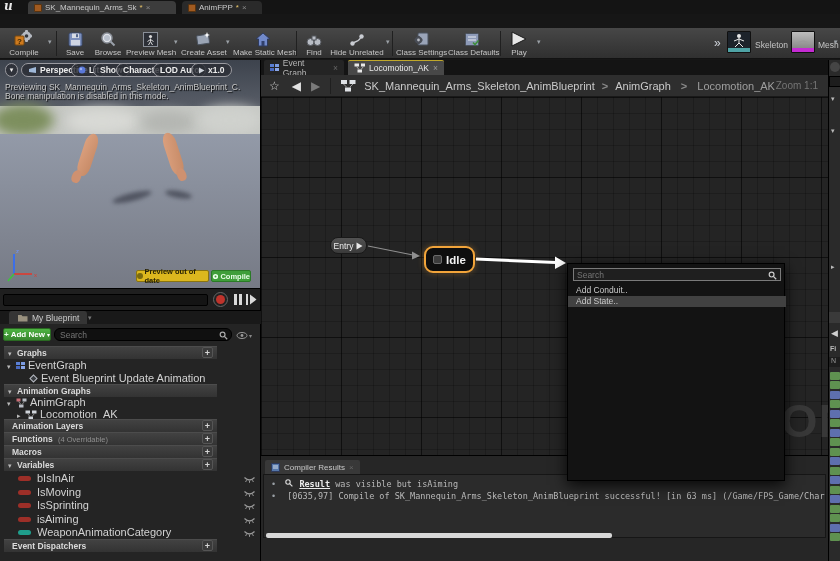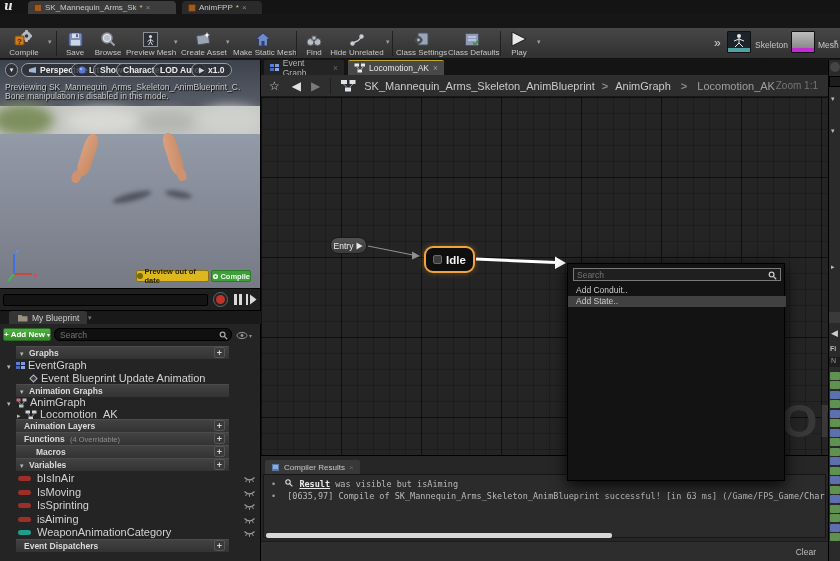--- a/index.html
+++ b/index.html
@@ -63,21 +63,21 @@
   #mybp { left:0; top:310px; width:261px; height:251px; background:#242424; border-top:1px solid #000; border-right:1px solid #000; }
   #mybp-tabrow { position:absolute; left:0; top:0; width:261px; height:13px; background:#191919; }
   #mybp-tab { position:absolute; left:9px; top:0; height:13px; padding:0 8px; background:#353535;
     border-radius:3px 3px 0 0; display:flex; align-items:center; gap:4px; font-size:8.5px; color:#cfcfcf; }
   #addnew { position:absolute; left:3px; top:17px; width:48px; height:13px; border-radius:2px;
     background:linear-gradient(#4db342,#38862e); border:1px solid #2a6a22; color:#fff;
     font-size:8px; font-weight:bold; display:flex; align-items:center; justify-content:center; gap:2px; }
   .searchbox { position:absolute; background:#101010; border:1px solid #000; border-radius:6px; }
   .searchbox input { position:absolute; left:5px; top:0; width:80%; height:100%; background:transparent; border:none;
     outline:none; color:#bbb; font-size:8.5px; font-family:inherit; }
-  .mbh { position:absolute; left:16px; width:213px; height:13px; background:linear-gradient(#424242,#333);
+  .mbh { position:absolute; left:4px; width:213px; height:13px; background:linear-gradient(#424242,#333);
     border-top:1px solid #4c4c4c; color:#dadada; font-size:8.5px; font-weight:bold; line-height:12px; }
   .mbh .lbl { margin-left:13px; }
   .mbplus { position:absolute; right:4px; top:0px; width:11px; height:11px; background:#3a3a3a; border:1px solid #555;
     border-radius:2px; color:#d5d5d5; font-size:9px; line-height:10px; text-align:center; font-weight:bold; }
   .mbr { position:absolute; left:0; width:261px; height:13px; color:#d2d2d2; font-size:11px; line-height:13px; white-space:nowrap; }
   .pill { position:absolute; top:4px; width:13px; height:5px; border-radius:2.5px; }
   .eyeic { position:absolute; right:5px; top:2px; }
 
   
   #doctabs { left:261px; top:60px; width:567px; height:15px; background:#141414; }
@@ -469,21 +469,21 @@
     </div>
     <div class="mbh" style="top:108px;">
       <span class="lbl" style="margin-left:8px;">Animation Layers</span>
       <span class="mbplus plusg"></span>
     </div>
     <div class="mbh" style="top:121px;">
       <span class="lbl" style="margin-left:8px;">Functions</span>
       <span style="font-weight:normal;font-size:7.5px;color:#8f8f8f;margin-left:3px;">(4 Overridable)</span>
       <span class="mbplus plusg"></span>
     </div>
-    <div class="mbh" style="top:134px;padding-left:12px;">
+    <div class="mbh" style="top:134px;">
       <span class="lbl" style="margin-left:8px;">Macros</span>
       <span class="mbplus plusg"></span>
     </div>
     <div class="mbh" style="top:147px;">
       <span class="tri-o abs" style="left:4px;"></span>
       <span class="lbl">Variables</span>
       <span class="mbplus plusg"></span>
     </div>
 
     <div class="mbr" style="top:161px;">
@@ -627,23 +627,20 @@
         <span style="color:#ececec;font-weight:bold;text-decoration:underline;">Result</span>
         <span> </span>
         <span>was visible but isAiming</span>
       </div>
       <div class="logline" style="top:16px;">
         <span class="bullet"></span>
         <span style="margin-left:6px;">[0635,97] Compile of SK_Mannequin_Arms_Skeleton_AnimBlueprint successful! [in 63 ms] (/Game/FPS_Game/Character/FPP/Character/Mesh/SK_Mannequin_A</span>
       </div>
     </div>
     <div id="hscroll"></div>
-    <div id="cbottom">
-      <span id="clearbtn">Clear</span>
-    </div>
   </div>
 
   <div id="rstrip" class="abs">
     <div class="abs" style="left:1px;top:2px;width:10px;height:10px;border-radius:50%;background:#454545;"></div>
     <div class="abs" style="left:0;top:16px;width:12px;height:11px;background:#1d1d1d;border:1px solid #000;"></div>
     <span class="tri-o abs" style="left:2px;top:32px;"></span>
     <span class="tri-o abs" style="left:2px;top:64px;"></span>
     <span class="tri-c abs" style="left:2px;top:200px;"></span>
     <div class="abs" style="left:0;top:252px;width:12px;height:11px;background:#3a3a3a;"></div>
     <span class="abs" style="left:2px;top:268px;font-size:9px;color:#cfcfcf;">◀</span>

